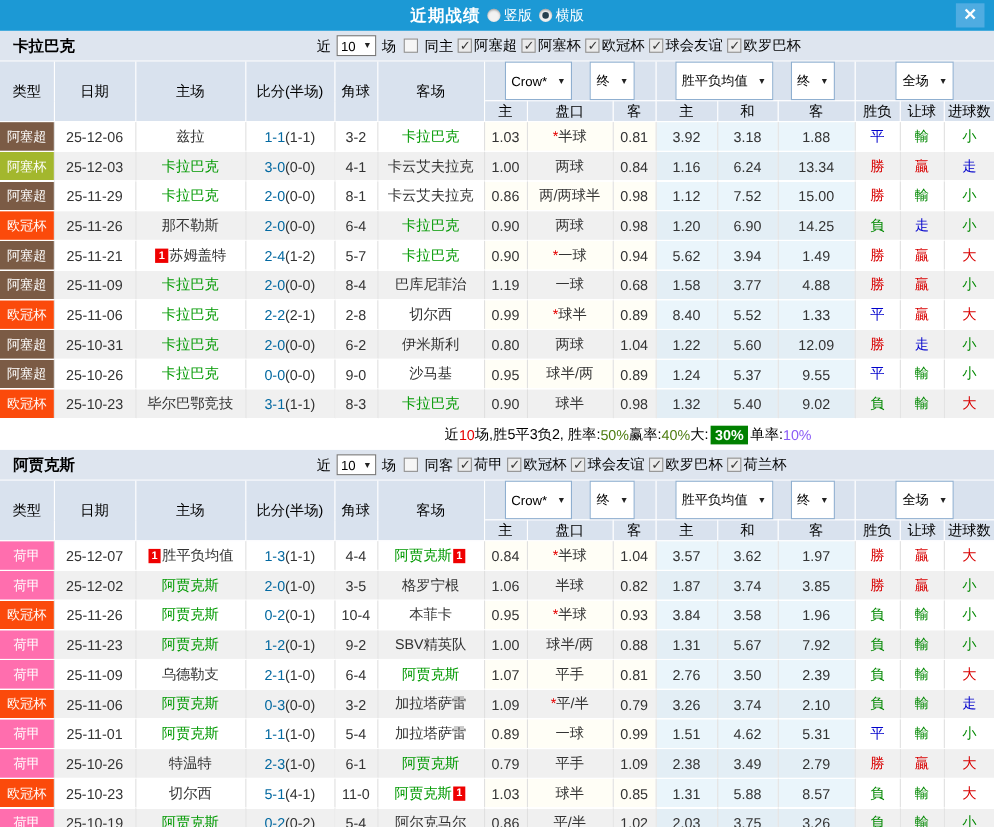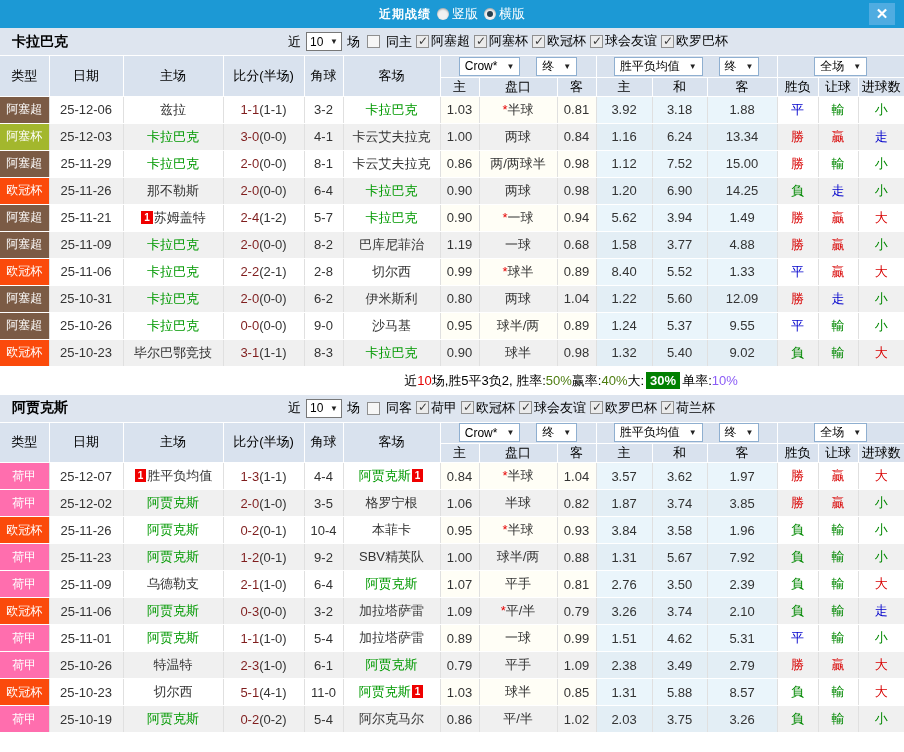--- a/index.html
+++ b/index.html
@@ -7,21 +7,21 @@
   body {
     width:904px; height:752px; overflow:hidden; background:#fff;
     font-family:"Liberation Sans","DejaVu Sans",sans-serif;
     font-size:13px; color:#333;
   }
   
   .titlebar {
     height:28px; background:#1C99D5; display:flex; align-items:center;
     justify-content:center; position:relative; color:#fff;
   }
-  .titlebar .title { font-weight:bold; font-size:12px; letter-spacing:1px; }
+  .titlebar .title { font-weight:bold; font-size:15px; letter-spacing:1px; }
   .radio-opt { display:inline-flex; align-items:center; gap:3px; margin-left:6px; font-size:13px; cursor:pointer; }
   .radio {
     width:12px; height:12px; border-radius:50%; background:#F2F2F2;
     box-shadow:inset 0 1px 2px rgba(0,0,0,.35); position:relative; display:inline-block;
   }
   .radio.sel::after {
     content:""; position:absolute; left:3px; top:3px; width:6px; height:6px;
     border-radius:50%; background:#27404F;
   }
   .close-btn {
@@ -57,37 +57,37 @@
   table { border-collapse:collapse; width:904px; table-layout:fixed; }
   thead th {
     background:#D9E2EE; font-weight:normal; color:#000; padding:0;
     border-right:1px solid #fff; border-bottom:1px solid #fff; font-size:13px;
   }
   thead tr.group-row th { height:21px; }
   thead tr.sub-row th { height:18px; font-size:13px; }
   .dd-wrap { display:flex; align-items:center; justify-content:center; gap:16px; }
   .dd {
     display:inline-flex; align-items:center; background:#fff;
-    border:1px solid #8FAFD0; height:19px; padding:0 5px; font-size:12px;
+    border:1px solid #8FAFD0; height:35px; padding:0 5px; font-size:12px;
     color:#000; cursor:pointer; gap:5px;
   }
   tbody td {
     height:27px; text-align:center; padding:0;
     border-right:1px solid #E0E0E0; border-bottom:1px solid #fff;
     color:#333; font-size:13px; overflow:hidden; white-space:nowrap;
   }
   tbody td:last-child, thead th:last-child { border-right:0;margin-top:28px; }
   tr.odd  { background:#FFFFFF; }
   tr.even { background:#F0F0F0; }
   tr.odd  td.avg { background:#EAF5FB; }
   tr.even td.avg { background:#E3EEF5; }
   tr.odd  td.pk  { background:#FFFEF6; }
   td.league { color:#fff; font-size:12px; }
   td .green { color:#009900; }
-  td .ft { color:#7f1d1d; }
+  td .ft { color:#0369a1; }
   td .ht { color:#333; }
   .badge {
     display:inline-block; background:#EF0000; color:#fff; font-size:10px;
     font-weight:bold; height:13px; line-height:13px; padding:0 3px;
     vertical-align:1px; margin:0 1px;
   }
   .star { color:#E60000; }
   .c-r { color:#D80000; } .c-g { color:#008800; } .c-b { color:#0000CC; }
   
   .summary {
@@ -301,21 +301,21 @@
         <td class="avg">1.49</td>
         <td class="c-r">勝</td>
         <td class="c-r">贏</td>
         <td class="c-r">大</td>
       </tr>
       <tr class="even">
         <td class="league" style="background: rgb(123, 91, 69);">阿塞超</td>
         <td>25-11-09</td>
         <td><span class="green">卡拉巴克</span></td>
         <td><span class="ft">2-0</span><span class="ht">(0-0)</span></td>
-        <td>8-2</td>
+        <td>8-4</td>
         <td><span>巴库尼菲治</span></td>
         <td class="pk">1.19</td>
         <td class="pk"><span>一球</span></td>
         <td class="pk">0.68</td>
         <td class="avg">1.58</td>
         <td class="avg">3.77</td>
         <td class="avg">4.88</td>
         <td class="c-r">勝</td>
         <td class="c-r">贏</td>
         <td class="c-g">小</td>

